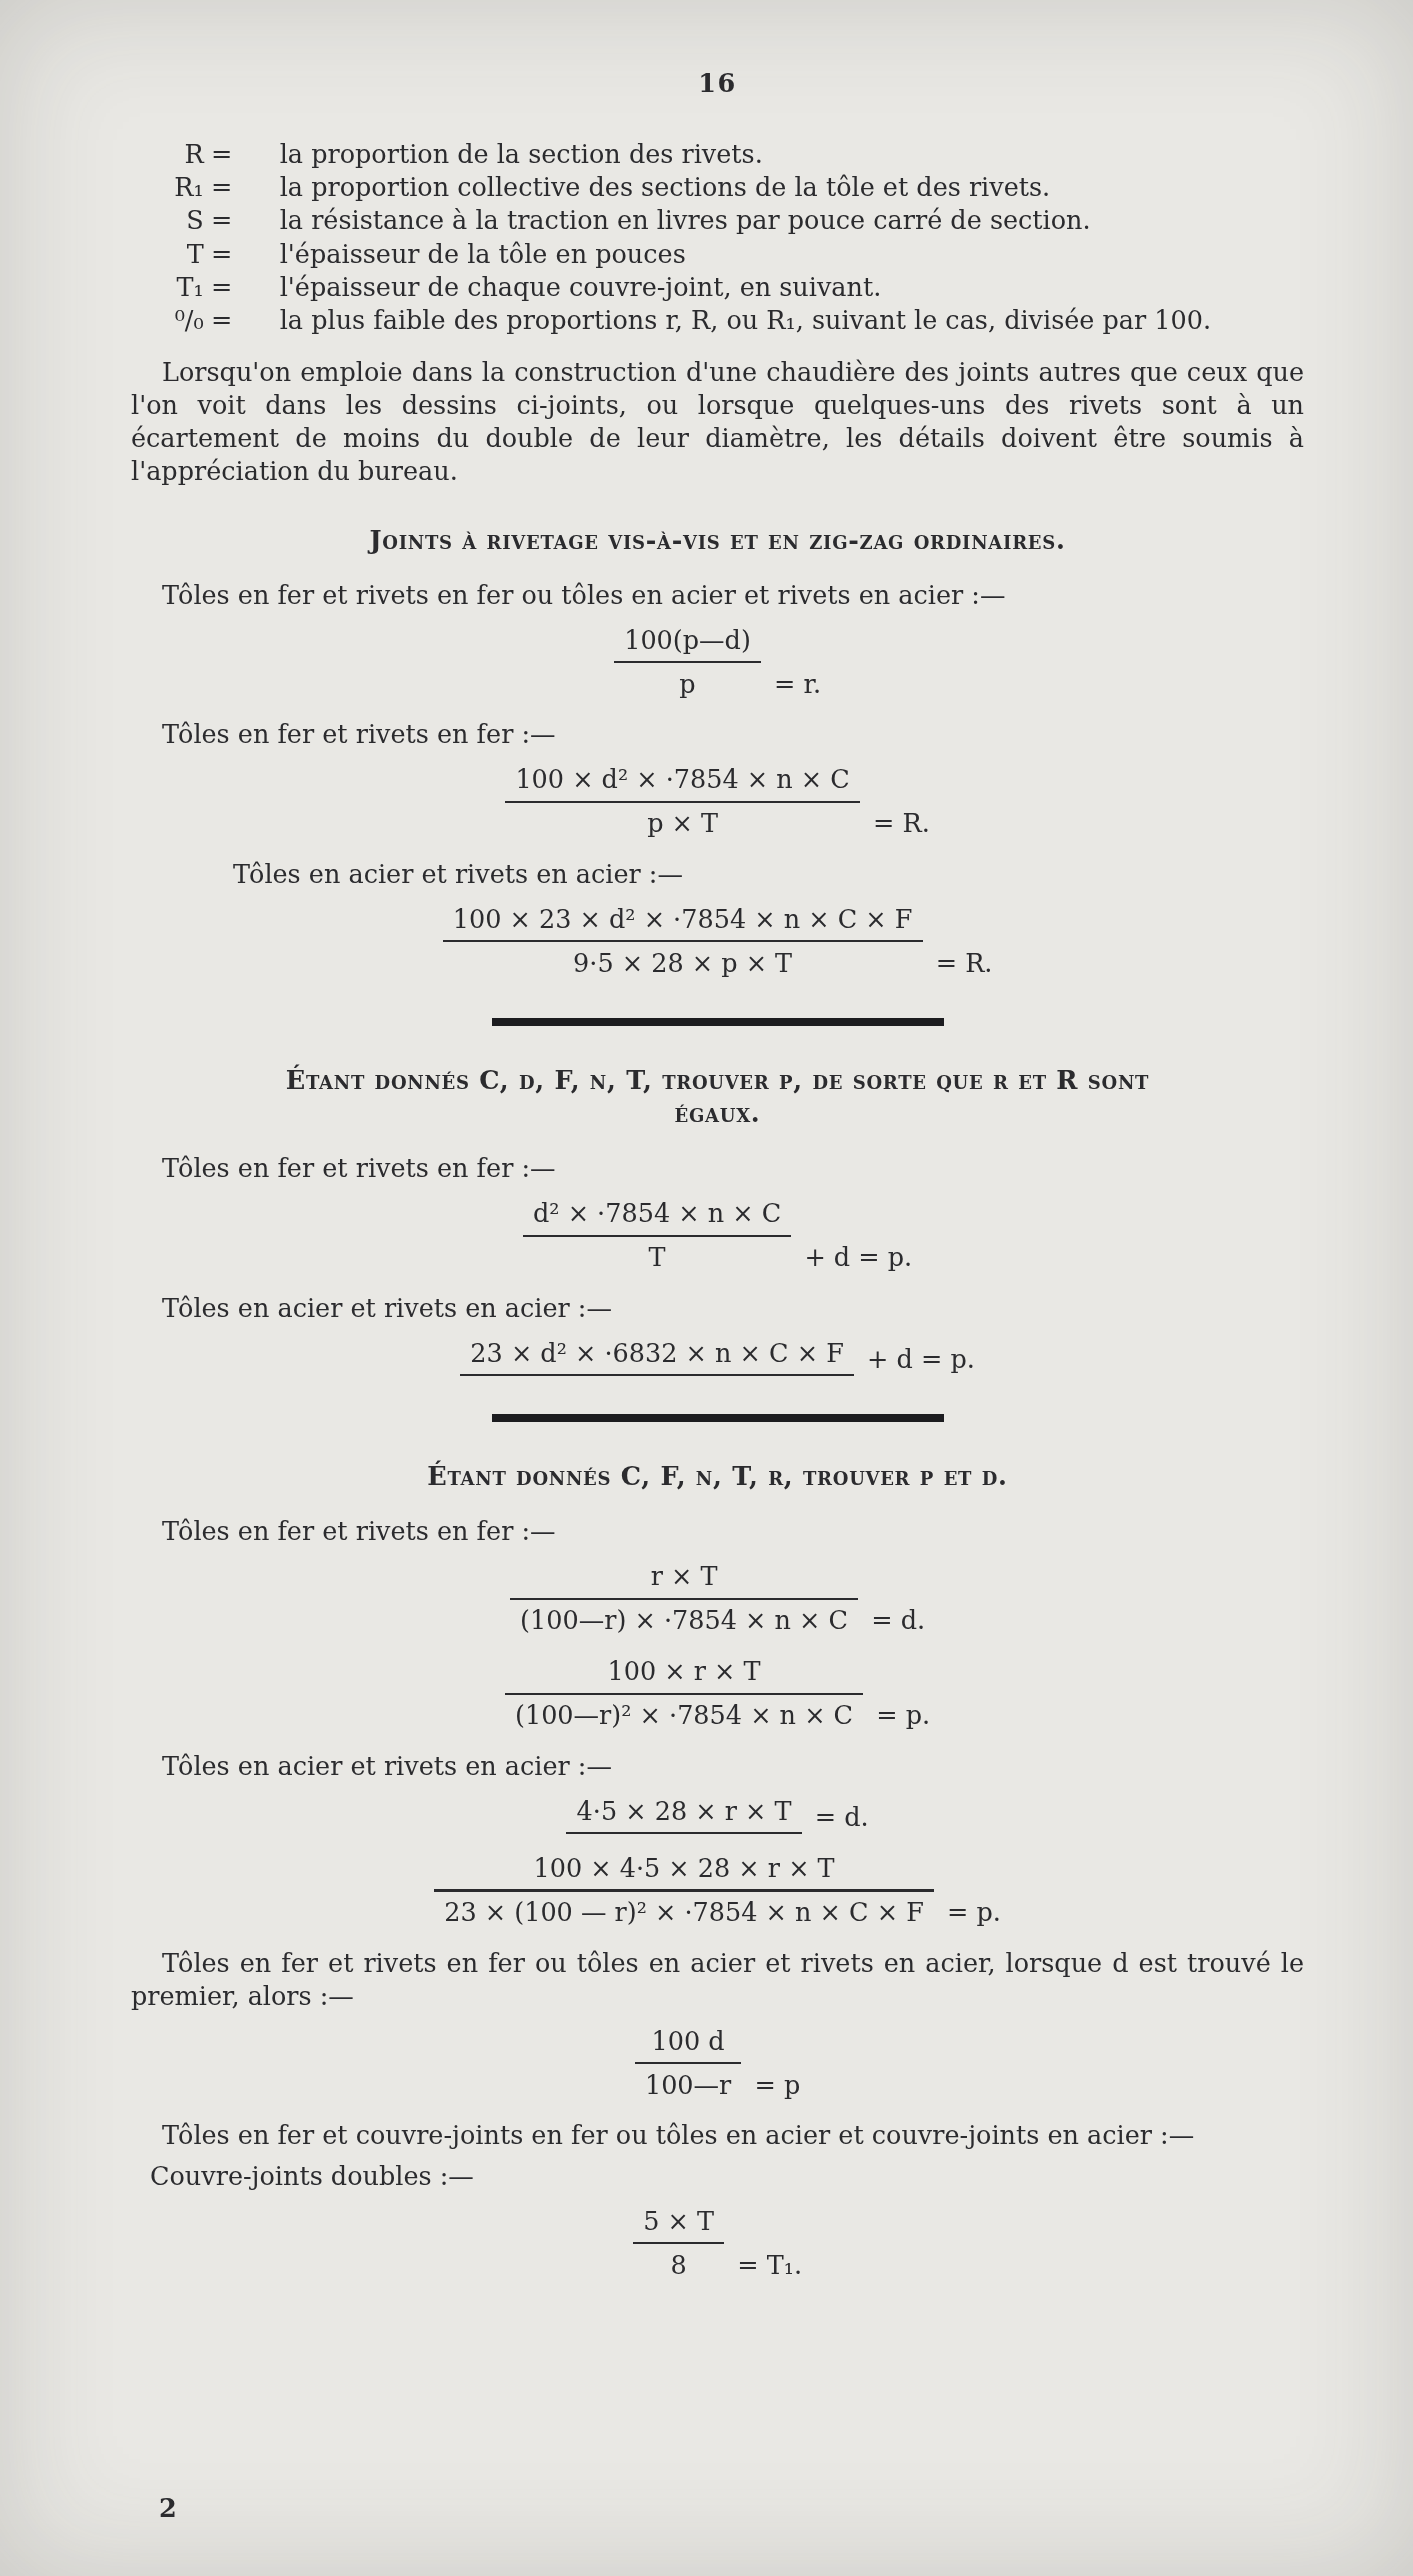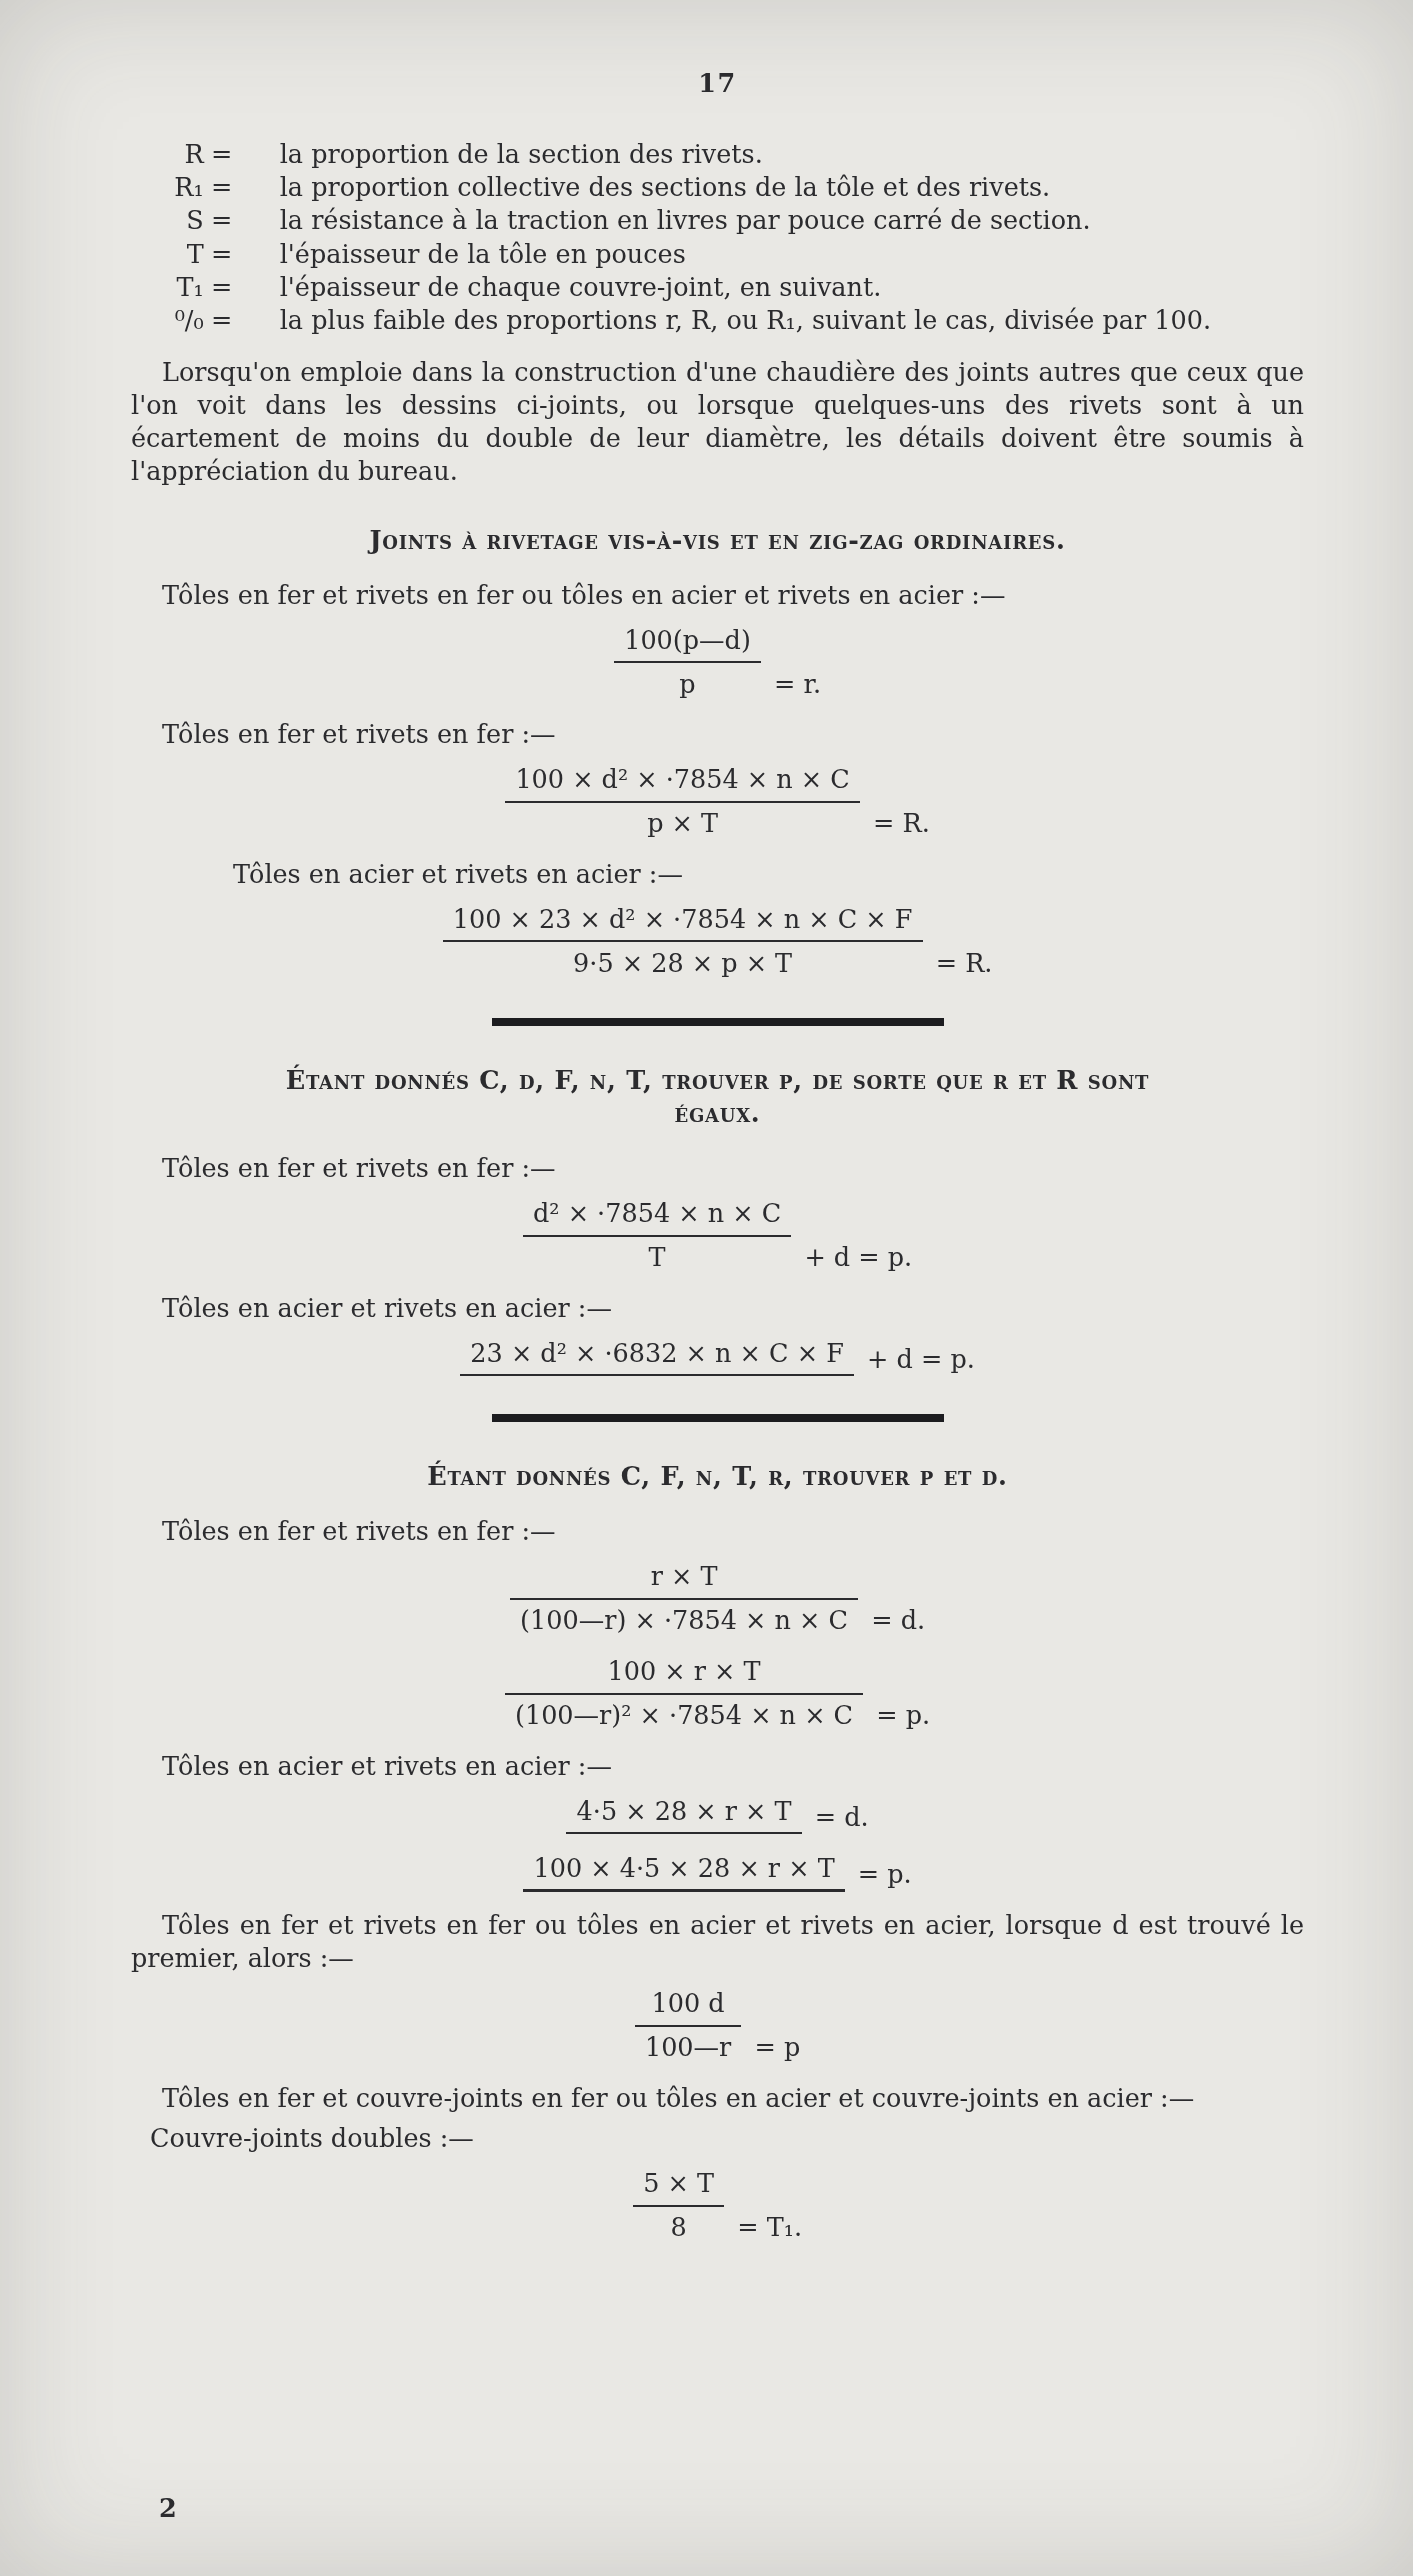--- a/index.html
+++ b/index.html
@@ -77,21 +77,21 @@
     left: 159px;
     bottom: 51px;
     font-weight: 600;
   }
 </style>
 </head>
 <body>
 
 <div class="page">
 
-  <div class="page-number">17</div>
+  <div class="page-number">16</div>
 
   <div class="definitions">
     <div class="def-row">
       <span class="def-sym">R</span>
       <span class="def-eq">=</span>
       <span class="def-text">la proportion de la section des rivets.</span>
     </div>
     <div class="def-row">
       <span class="def-sym">R₁</span>
       <span class="def-eq">=</span>
@@ -206,20 +206,21 @@
     <span class="frac">
       <span class="num">4·5 × 28 × r × T</span>
       <span class="bar"></span>
     </span>
     <span class="fres">= d.</span>
   </div>
   <div class="formula">
     <span class="frac">
       <span class="num">100 × 4·5 × 28 × r × T</span>
       <span class="bar"></span>
+      <span class="den">23 × (100 — r)² × ·7854 × n × C × F</span>
     </span>
     <span class="fres">= p.</span>
   </div>
 
   <p class="hang-par">Tôles en fer et rivets en fer ou tôles en acier et rivets en acier, lorsque d est trouvé le premier, alors :—</p>
   <div class="formula">
     <span class="frac">
       <span class="num">100 d</span>
       <span class="bar"></span>
       <span class="den">100—r</span>

